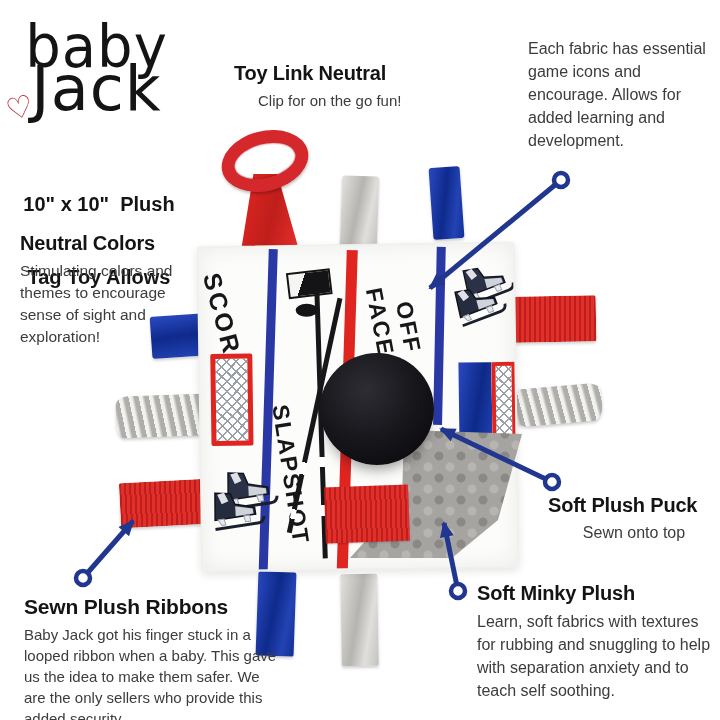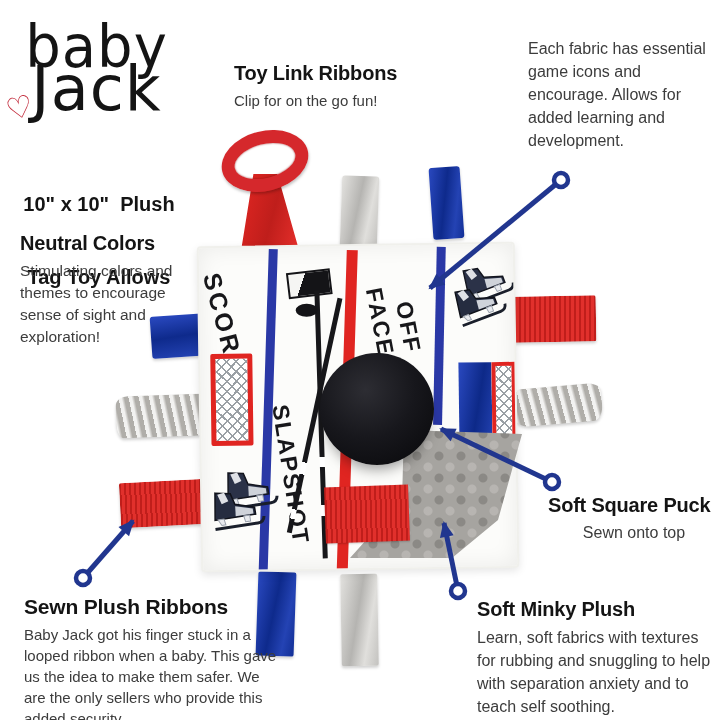--- a/index.html
+++ b/index.html
@@ -5,30 +5,30 @@
   html,body{margin:0;padding:0;background:#fff;}
   .canvas{position:relative;width:720px;height:720px;background:#fff;overflow:hidden;
           font-family:"Liberation Sans",sans-serif;color:var(--ink,#141414);}
   .canvas *{box-sizing:border-box;}
 
   
   .callout{position:absolute;z-index:20;}
   .callout h3{margin:0 0 5px 0;font-size:20px;font-weight:700;color:var(--ink,#141414);letter-spacing:-.2px;}
   .callout p{margin:0;font-size:15.5px;line-height:1.42;color:var(--muted,#3c3c3c);}
   .co-toylink{left:234px;top:62px;width:172px;}
-  .co-toylink p{font-size:15px;}
+  .co-toylink p{font-size:15px;margin-left:24px;}
   .co-learn{left:528px;top:37px;width:188px;}
   .co-learn p{font-size:16px;line-height:1.44;}
   .co-neutral{left:20px;top:232px;width:176px;}
   .co-ribbons{left:24px;top:595px;width:254px;}
   .co-ribbons h3{font-size:21px;}
   .co-ribbons p{font-size:15px;line-height:1.4;}
   .co-puck{left:548px;top:494px;width:172px;}
   .co-puck p{font-size:16px;text-align:center;}
-  .co-minky{left:477px;top:582px;width:240px;margin-top:16px;}
+  .co-minky{left:477px;top:582px;width:240px;}
   .co-minky p{font-size:16px;line-height:1.44;}
 
   
   .brand{position:absolute;left:14px;top:18px;width:165px;z-index:20;text-align:center;}
   .logo-top{font-family:"DejaVu Sans",sans-serif;font-weight:400;font-size:56px;line-height:1;
             letter-spacing:1px;transform:scaleY(1.04);transform-origin:top right;}
   .logo-bottom{font-family:"DejaVu Sans",sans-serif;font-weight:400;font-size:62px;line-height:1;
             letter-spacing:1px;margin-top:-16px;}
   .heart{position:absolute;left:-8px;top:72px;font-family:"DejaVu Sans",sans-serif;
          font-size:30px;color:#c2293a;transform:rotate(-14deg);}
@@ -226,36 +226,36 @@
     <div class="logo-top">baby</div>
     <div class="logo-bottom">Jack</div>
     <div class="heart">♡</div>
   </div>
   <div class="sizeline">
     <div>10" x 10"  Plush</div>
     <div>Tag Toy Allows</div>
   </div>
 
   <div class="callout co-toylink">
-    <h3>Toy Link Ribbons</h3>
+    <h3>Toy Link Neutral</h3>
     <p>Clip for on the go fun!</p>
   </div>
   <div class="callout co-learn">
     <p>Each fabric has essential game icons and encourage. Allows for added learning and development.</p>
   </div>
   <div class="callout co-neutral">
     <h3>Neutral Colors</h3>
     <p>Stimulating colors and themes to encourage sense of sight and exploration!</p>
   </div>
   <div class="callout co-ribbons">
     <h3>Sewn Plush Ribbons</h3>
     <p>Baby Jack got  his finger stuck in a looped ribbon when a baby. This gave us the idea to make them safer.  We are the only sellers who provide this added security.</p>
   </div>
   <div class="callout co-puck">
-    <h3>Soft Square Puck</h3>
+    <h3>Soft Plush Puck</h3>
     <p>Sewn onto top</p>
   </div>
   <div class="callout co-minky">
     <h3>Soft Minky Plush</h3>
     <p>Learn, soft fabrics with textures for rubbing and snuggling to help with separation anxiety and to teach self soothing.</p>
   </div>
 
 </div>
 
 </body></html>

